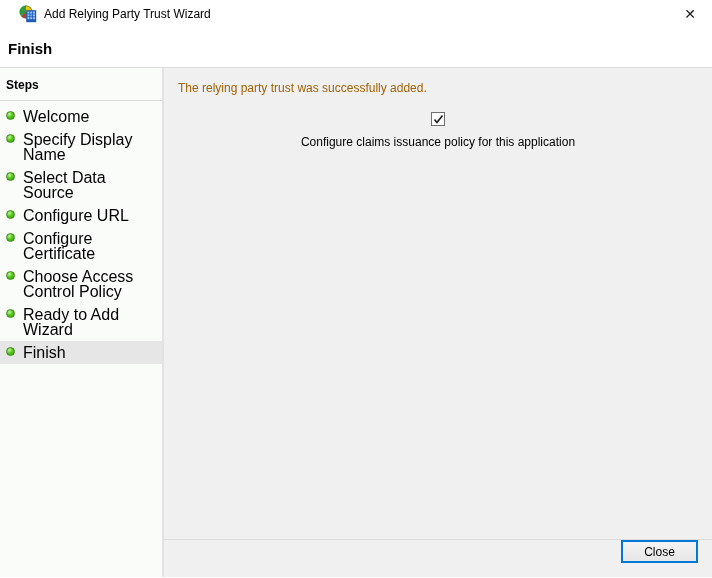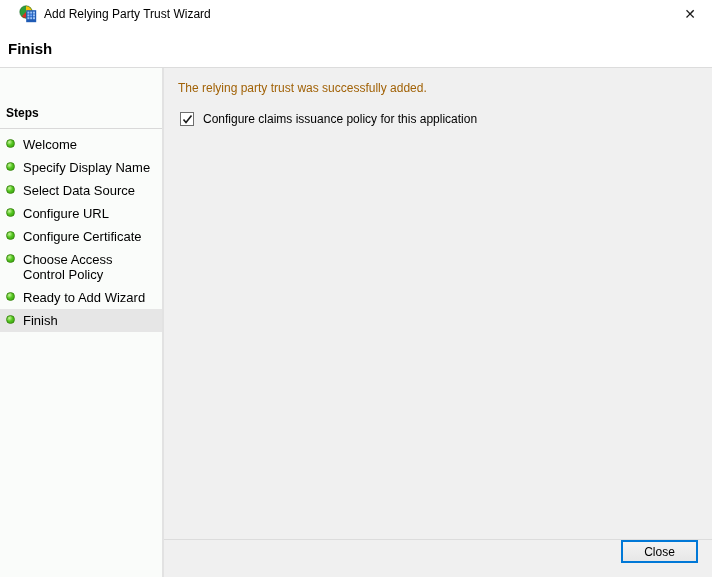--- a/index.html
+++ b/index.html
@@ -65,29 +65,28 @@
     flex: 0 0 auto;
     background: #fafcfa;
     border-right: 2px solid #e2e2e2;
     padding-top: 6px;
   }
   .steps-heading {
     font-size: 12px;
     font-weight: bold;
     padding: 4px 6px 8px 6px;
     border-bottom: 1px solid #d9d9d9;
-    margin-top: 28px;
   }
   .steps-list { list-style: none; margin-top: 4px; }
   .step-item {
     display: flex;
     align-items: flex-start;
     gap: 8px;
     padding: 4px 6px;
-    font-size: 13px;
+    font-size: 16px;
     line-height: 15px;
     cursor: default;
   }
   .step-item.active { background: #e6e6e6; }
   .step-dot {
     flex: 0 0 auto;
     width: 9px;
     height: 9px;
     margin-top: 2px;
     border-radius: 50%;
@@ -106,20 +105,21 @@
     padding: 13px 16px 0 14px;
   }
   .status-text { font-size: 12px; color: #a16207; }
   .checkbox-row {
     margin-top: 17px;
     margin-left: 2px;
     display: flex;
     align-items: center;
     gap: 9px;
     cursor: default;
+    flex-direction: column;
   }
   .checkbox-box {
     width: 14px;
     height: 14px;
     background: #ffffff;
     border: 1px solid #6e6e6e;
     display: flex;
     align-items: center;
     justify-content: center;
     flex: 0 0 auto;

